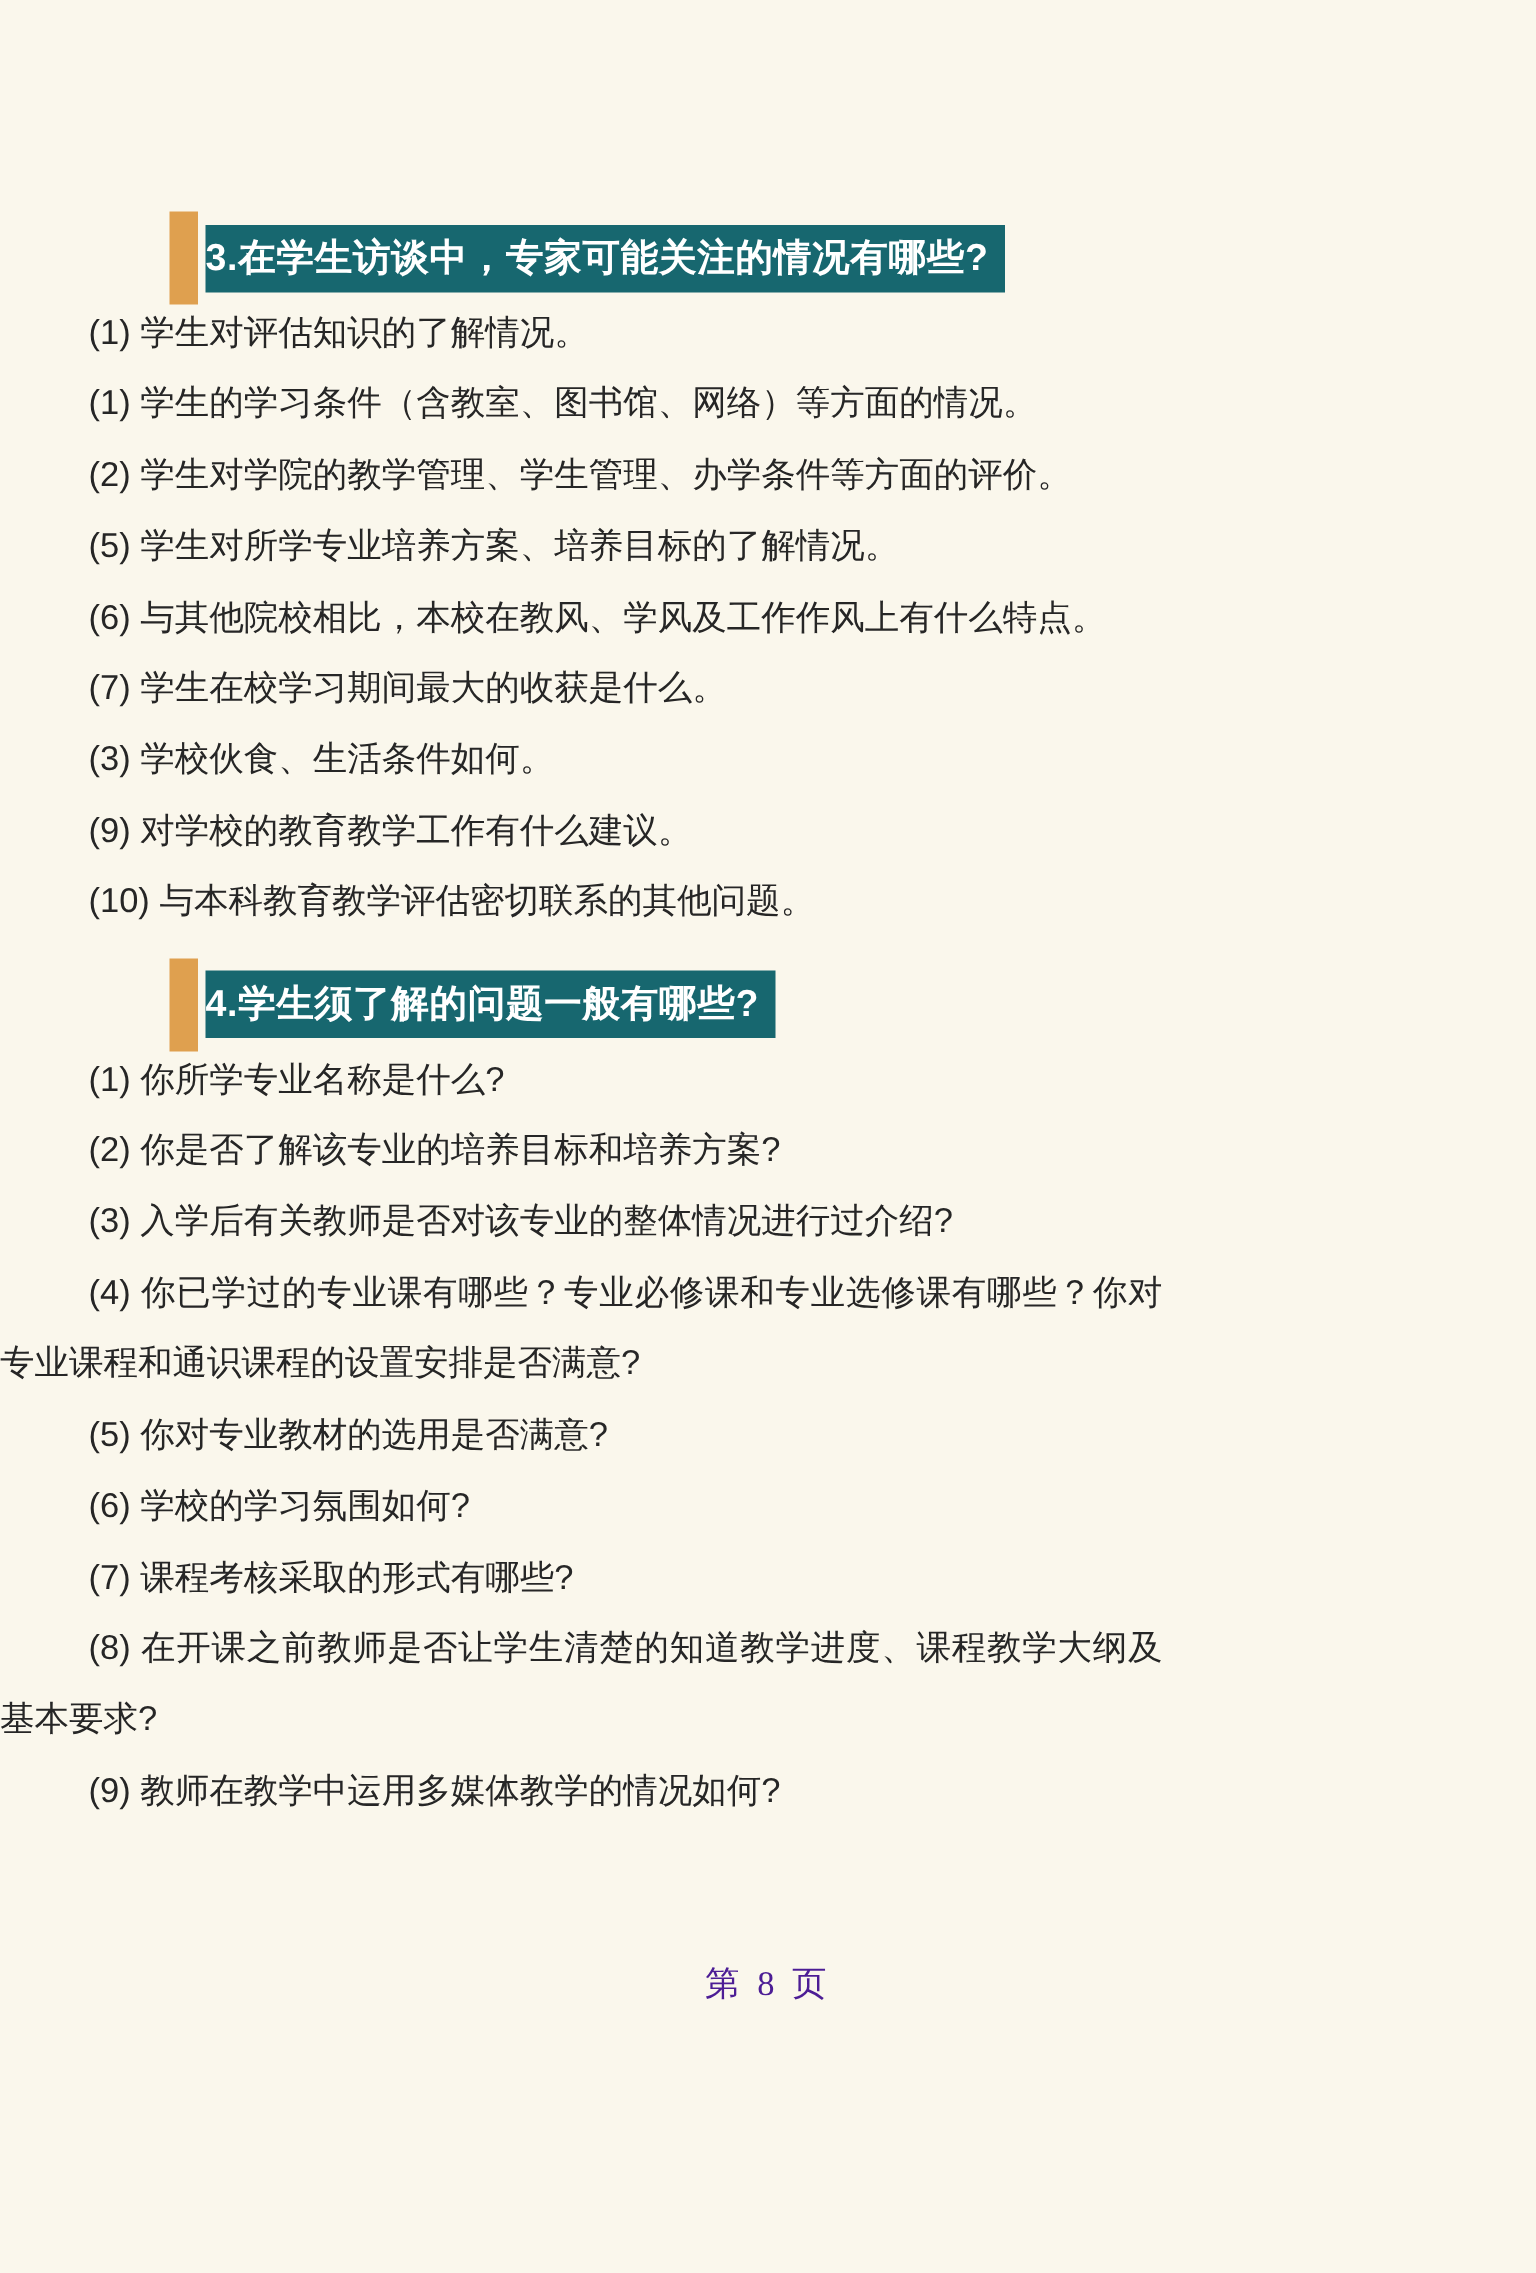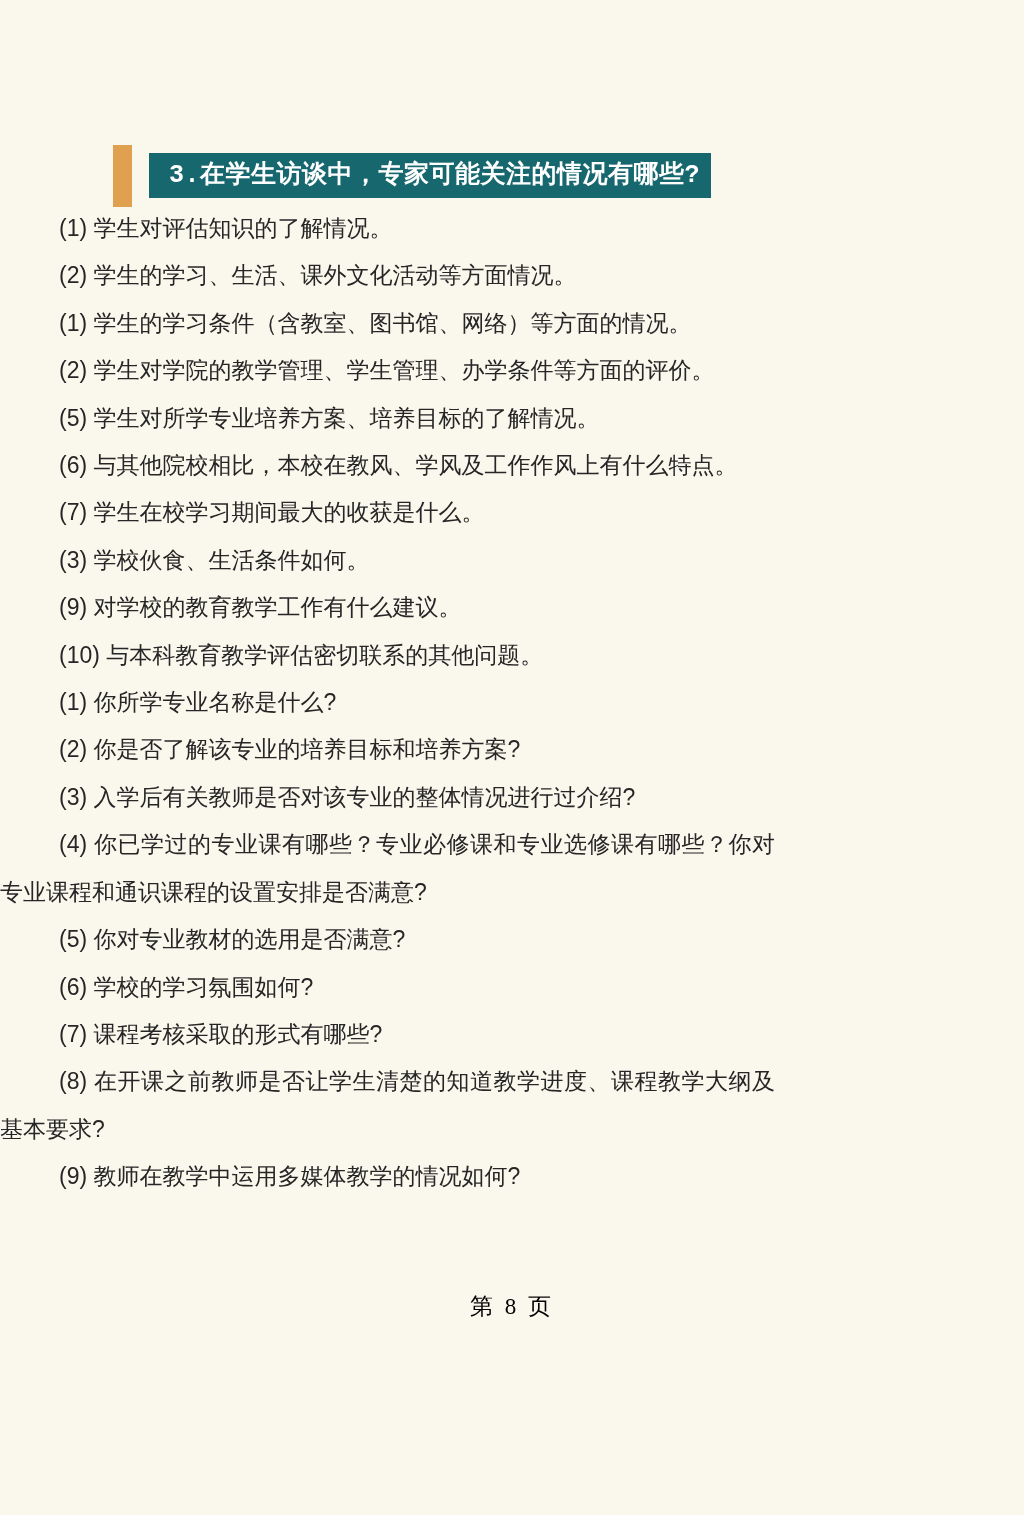--- a/index.html
+++ b/index.html
@@ -28,29 +28,28 @@
   }
   .accent-bar {
     width: 19px;
     height: 62px;
     background: #dfa04f;
     margin-right: 5px;
     flex: 0 0 auto;
   }
   .section-title {
     display: inline-block;
-    margin: 12px;
+    margin: 0;
     background: #17676f;
     color: #ffffff;
     font-size: 25px;
     font-weight: bold;
     line-height: 25px;
-    padding: 10px 11px 10px 20px;
+    padding: 10px 11px 10px 0;
     letter-spacing: 0.5px;
-    font-family: Liberation Mono, monospace;
   }
   .items {
     width: 775px;
     font-size: 23px;
     line-height: 47.4px;
     color: #262626;
     text-align: justify;
   }
   .item {
     margin: 0;
@@ -60,49 +59,52 @@
     margin-top: 14px;
   }
   .page-footer {
     margin-top: 90px;
     width: 100%;
     text-align: center;
   }
   .page-number {
     font-family: "Liberation Serif", "DejaVu Serif", serif;
     font-size: 23px;
-    color: #000000;
+    color: #4c1d95;
     letter-spacing: 3px;
   }
 </style>
 </head>
 <body>
 
 <div class="page">
 
   <section class="section section-3">
     <div class="section-head">
       <span class="accent-bar"></span>
       <h2 class="section-title">3.在学生访谈中，专家可能关注的情况有哪些?</h2>
     </div>
     <div class="items">
       <p class="item">(1) 学生对评估知识的了解情况。</p>
-      <p class="item">(2) 学生的学习、生活、课外文化活动等方面情况。</p>
       <p class="item">(1) 学生的学习条件（含教室、图书馆、网络）等方面的情况。</p>
       <p class="item">(2) 学生对学院的教学管理、学生管理、办学条件等方面的评价。</p>
       <p class="item">(5) 学生对所学专业培养方案、培养目标的了解情况。</p>
       <p class="item">(6) 与其他院校相比，本校在教风、学风及工作作风上有什么特点。</p>
       <p class="item">(7) 学生在校学习期间最大的收获是什么。</p>
       <p class="item">(3) 学校伙食、生活条件如何。</p>
       <p class="item">(9) 对学校的教育教学工作有什么建议。</p>
       <p class="item">(10) 与本科教育教学评估密切联系的其他问题。</p>
     </div>
   </section>
 
   <section class="section section-4">
+    <div class="section-head">
+      <span class="accent-bar"></span>
+      <h2 class="section-title">4.学生须了解的问题一般有哪些?</h2>
+    </div>
     <div class="items">
       <p class="item">(1) 你所学专业名称是什么?</p>
       <p class="item">(2) 你是否了解该专业的培养目标和培养方案?</p>
       <p class="item">(3) 入学后有关教师是否对该专业的整体情况进行过介绍?</p>
       <p class="item">(4) 你已学过的专业课有哪些？专业必修课和专业选修课有哪些？你对专业课程和通识课程的设置安排是否满意?</p>
       <p class="item">(5) 你对专业教材的选用是否满意?</p>
       <p class="item">(6) 学校的学习氛围如何?</p>
       <p class="item">(7) 课程考核采取的形式有哪些?</p>
       <p class="item">(8) 在开课之前教师是否让学生清楚的知道教学进度、课程教学大纲及基本要求?</p>
       <p class="item">(9) 教师在教学中运用多媒体教学的情况如何?</p>

